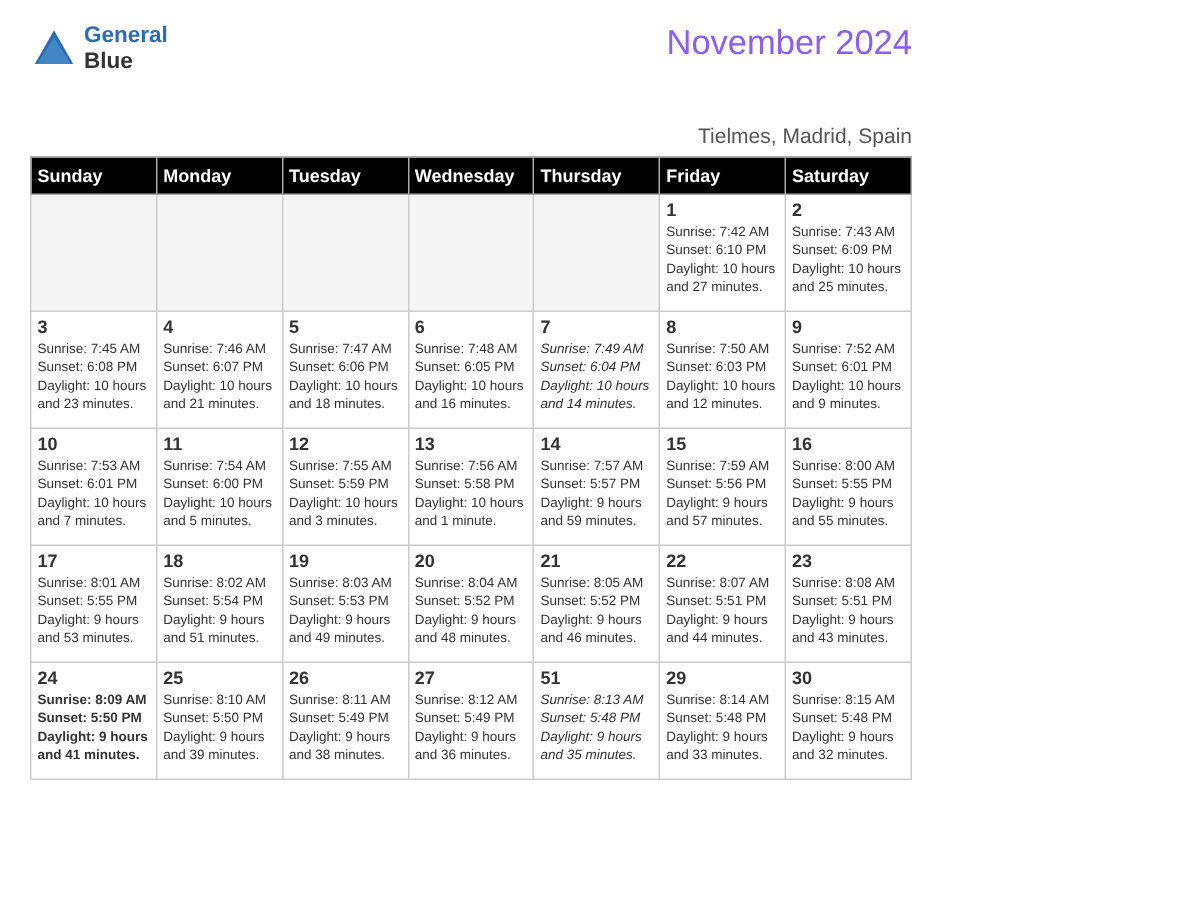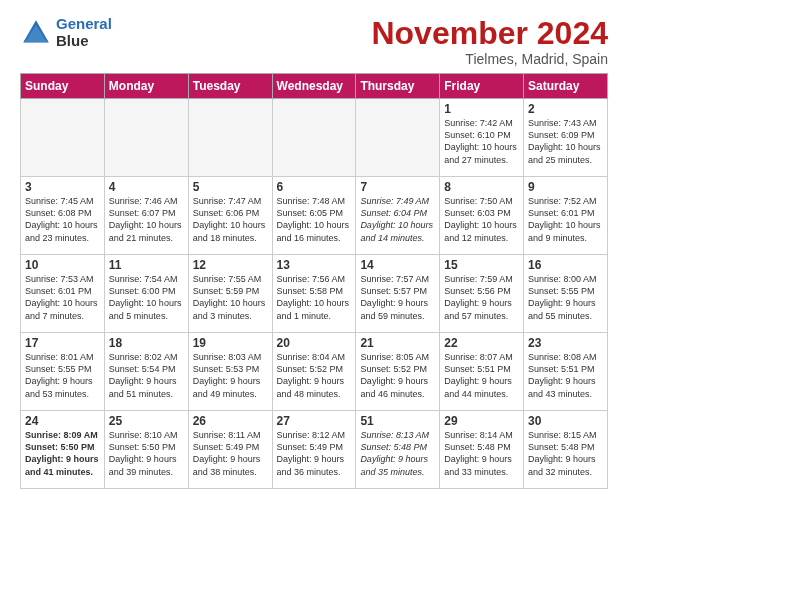--- a/index.html
+++ b/index.html
@@ -33,36 +33,37 @@
     }
     .logo-blue { color: #2a6db5; }
     .logo-icon {
       width: 32px;
       height: 32px;
     }
     .title-block {
       text-align: right;
     }
     .month-title {
-      font-size: 32px;
-      font-weight: bold;
-      color: #b91c1c;
+      font-size: 23px;
+      font-weight: normal;
+      color: #8b5cf6;
       line-height: 1.1;
     }
     .location {
       font-size: 14px;
       color: #555;
+      margin-top: 41px;
     }
     table {
       width: 100%;
       border-collapse: collapse;
       table-layout: fixed;
     }
     th {
-      background: #be185d;
+      background: #000000;
       color: #fff;
       font-size: 12px;
       font-weight: bold;
       padding: 5px 4px;
       text-align: left;
       border: 1px solid #aaa;
     }
     td {
       border: 1px solid #ccc;
       vertical-align: top;

